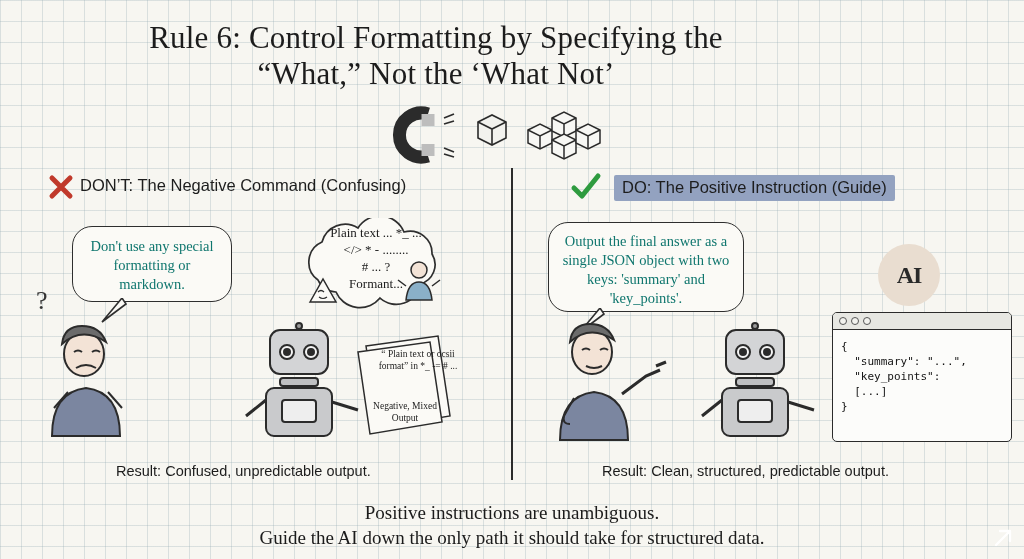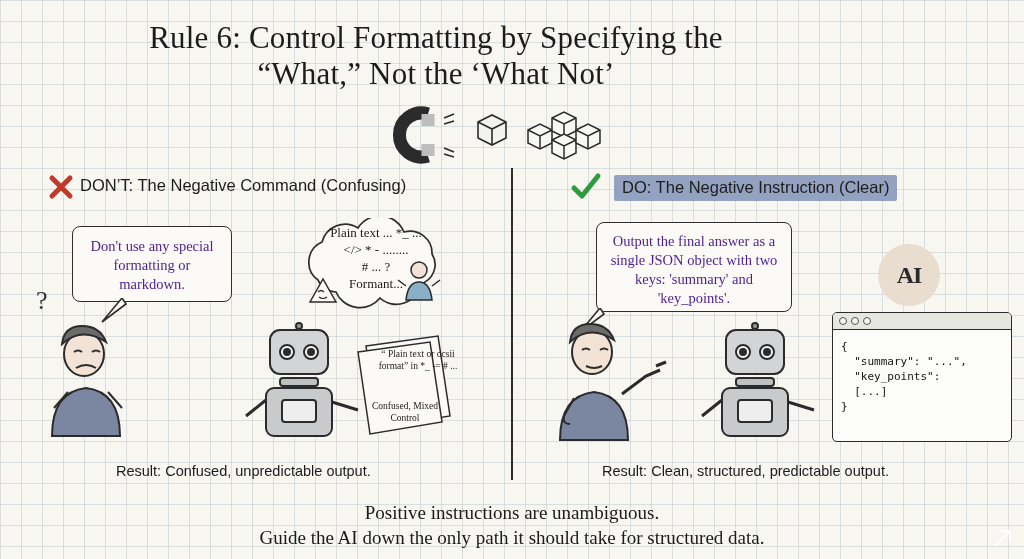--- a/index.html
+++ b/index.html
@@ -56,33 +56,33 @@
   .hdr-left { left: 80px; top: 176px; }
   .hdr-right { left: 614px; top: 175px; background: #93a2c0; padding: 3px 8px 4px 8px; border-radius: 2px; }
   .mark-x { position: absolute; left: 48px; top: 174px; width: 26px; height: 26px; }
   .mark-v { position: absolute; left: 570px; top: 172px; width: 32px; height: 30px; }
 
   
   .bubble {
     position: absolute;
     background: #fbfaf6;
     border: 1.6px solid #2e2e2e;
-    border-radius: 8px;
-    font-family: "Liberation Serif", serif;
-    color: #4c1d95;
+    border-radius: 20px;
+    font-family: "Liberation Serif", serif;
+    color: #0f766e;
     text-align: center;
     box-sizing: border-box;
   }
   .bubble-left {
     left: 72px; top: 226px; width: 160px; height: 76px;
     font-size: 14.5px; line-height: 19px; padding: 10px 8px 0 8px;
   }
   .bubble-right {
     left: 548px; top: 222px; width: 196px; height: 90px;
-    font-size: 14.5px; line-height: 19px; padding: 9px 8px 0 8px; margin-left: 48px;
+    font-size: 14.5px; line-height: 19px; padding: 9px 8px 0 8px;
   }
   .bub-tail { position: absolute; }
 
   
   .cloud {
     position: absolute;
     left: 288px; top: 218px; width: 176px; height: 104px;
   }
   .cloud-text {
     position: absolute;
@@ -233,21 +233,21 @@
       <path d="M4 4 L22 22 M22 4 L4 22" stroke="#c0392b" stroke-width="5" stroke-linecap="round"></path>
     </svg>
   </div>
   <div class="hdr hdr-left">DON’T: The Negative Command (Confusing)</div>
 
   <div class="mark-v">
     <svg width="32" height="30" viewBox="0 0 32 30">
       <path d="M4 16 L12 24 L28 4" stroke="#2e9b3f" stroke-width="5" fill="none" stroke-linecap="round" stroke-linejoin="round"></path>
     </svg>
   </div>
-  <div class="hdr hdr-right">DO: The Negative Instruction (Clear)</div>
+  <div class="hdr hdr-right">DO: The Positive Instruction (Guide)</div>
 
   <div class="bubble bubble-left">Don't use any special formatting or markdown.</div>
   <svg class="bub-tail" style="left:96px; top:298px;" width="40" height="26" viewBox="0 0 40 26">
     <path d="M26 0 L6 24 L30 6 Z" fill="#fbfaf6" stroke="#2e2e2e" stroke-width="1.6"></path>
   </svg>
 
   <div class="q-mark">?</div>
 
   <svg class="fig" style="left:34px; top:318px;" width="108" height="120" viewBox="0 0 108 120">
     <g stroke="#2b2b2b" stroke-width="2" fill="none">
@@ -296,21 +296,21 @@
     </g>
   </svg>
 
   <svg class="papers" viewBox="0 0 110 110">
     <g fill="#fbfaf6" stroke="#2b2b2b" stroke-width="1.5">
       <path d="M14 16 L86 6 L98 86 L26 98 Z"></path>
       <path d="M6 22 L78 12 L90 92 L18 104 Z"></path>
     </g>
   </svg>
   <div class="paper-text" style="left:360px; top:348px;padding-left:15px;">“ Plain text or ocsii format” in *_ -= # ...</div>
-  <div class="paper-text" style="left:362px; top:400px;">Confused, Mixed Control</div>
+  <div class="paper-text" style="left:362px; top:400px;">Negative, Mixed Output</div>
 
   <div class="result result-left">Result: Confused, unpredictable output.</div>
 
   <div class="bubble bubble-right">Output the final answer as a single JSON object with two keys: 'summary' and 'key_points'.</div>
   <svg class="bub-tail" style="left:574px; top:308px;" width="40" height="26" viewBox="0 0 40 26">
     <path d="M26 0 L6 24 L30 6 Z" fill="#fbfaf6" stroke="#2e2e2e" stroke-width="1.6"></path>
   </svg>
 
   <svg class="fig" style="left:544px; top:318px;" width="130" height="124" viewBox="0 0 130 124">
     <g stroke="#2b2b2b" stroke-width="2" fill="none">

